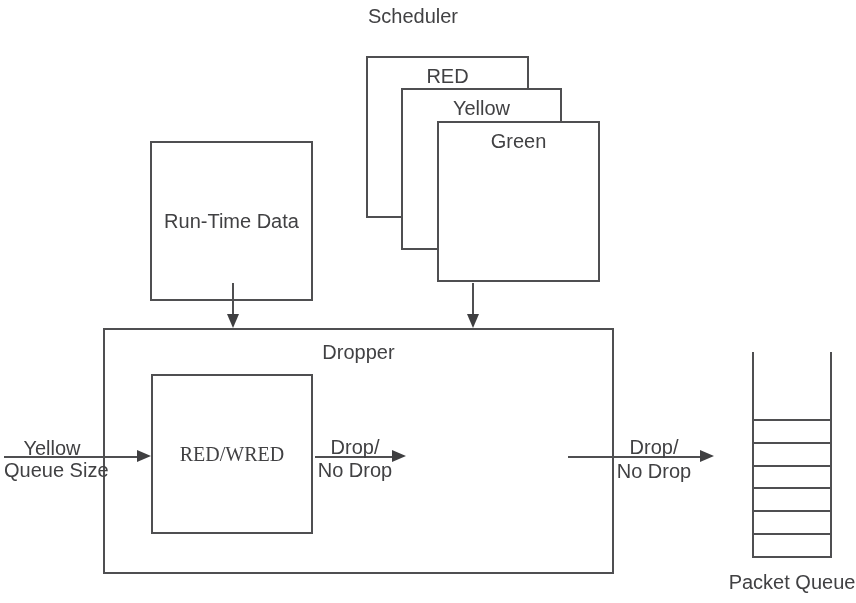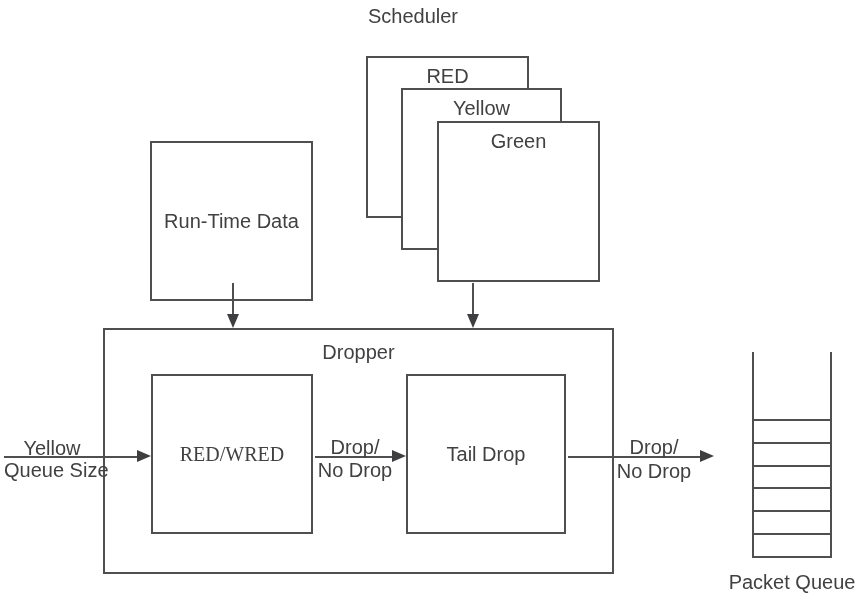--- a/index.html
+++ b/index.html
@@ -90,23 +90,20 @@
   </div>
 
   <div class="box" style="left:103px; top:328px; width:511px; height:246px;">
     <div class="txt" style="left:0; top:11px; width:507px;">Dropper</div>
   </div>
 
   <div class="box center-label" style="left:151px; top:374px; width:162px; height:160px;font-family:Liberation Serif, serif;">
     <span>RED/WRED</span>
   </div>
 
-  <div class="box center-label" style="left:406px; top:374px; width:160px; height:160px;">
-    <span>Tail Drop</span>
-  </div>
 
   <div>
     <div class="hline" style="left:4px; top:456px; width:134px;"></div>
     <div class="head-right" style="left:137px; top:450px;"></div>
     <div class="txt" style="left:4px; top:437px; width:96px;">Yellow</div>
     <div class="txt" style="left:4px; top:459px; width:96px;">Queue Size</div>
   </div>
 
   <div>
     <div class="hline" style="left:315px; top:456px; width:78px;"></div>

